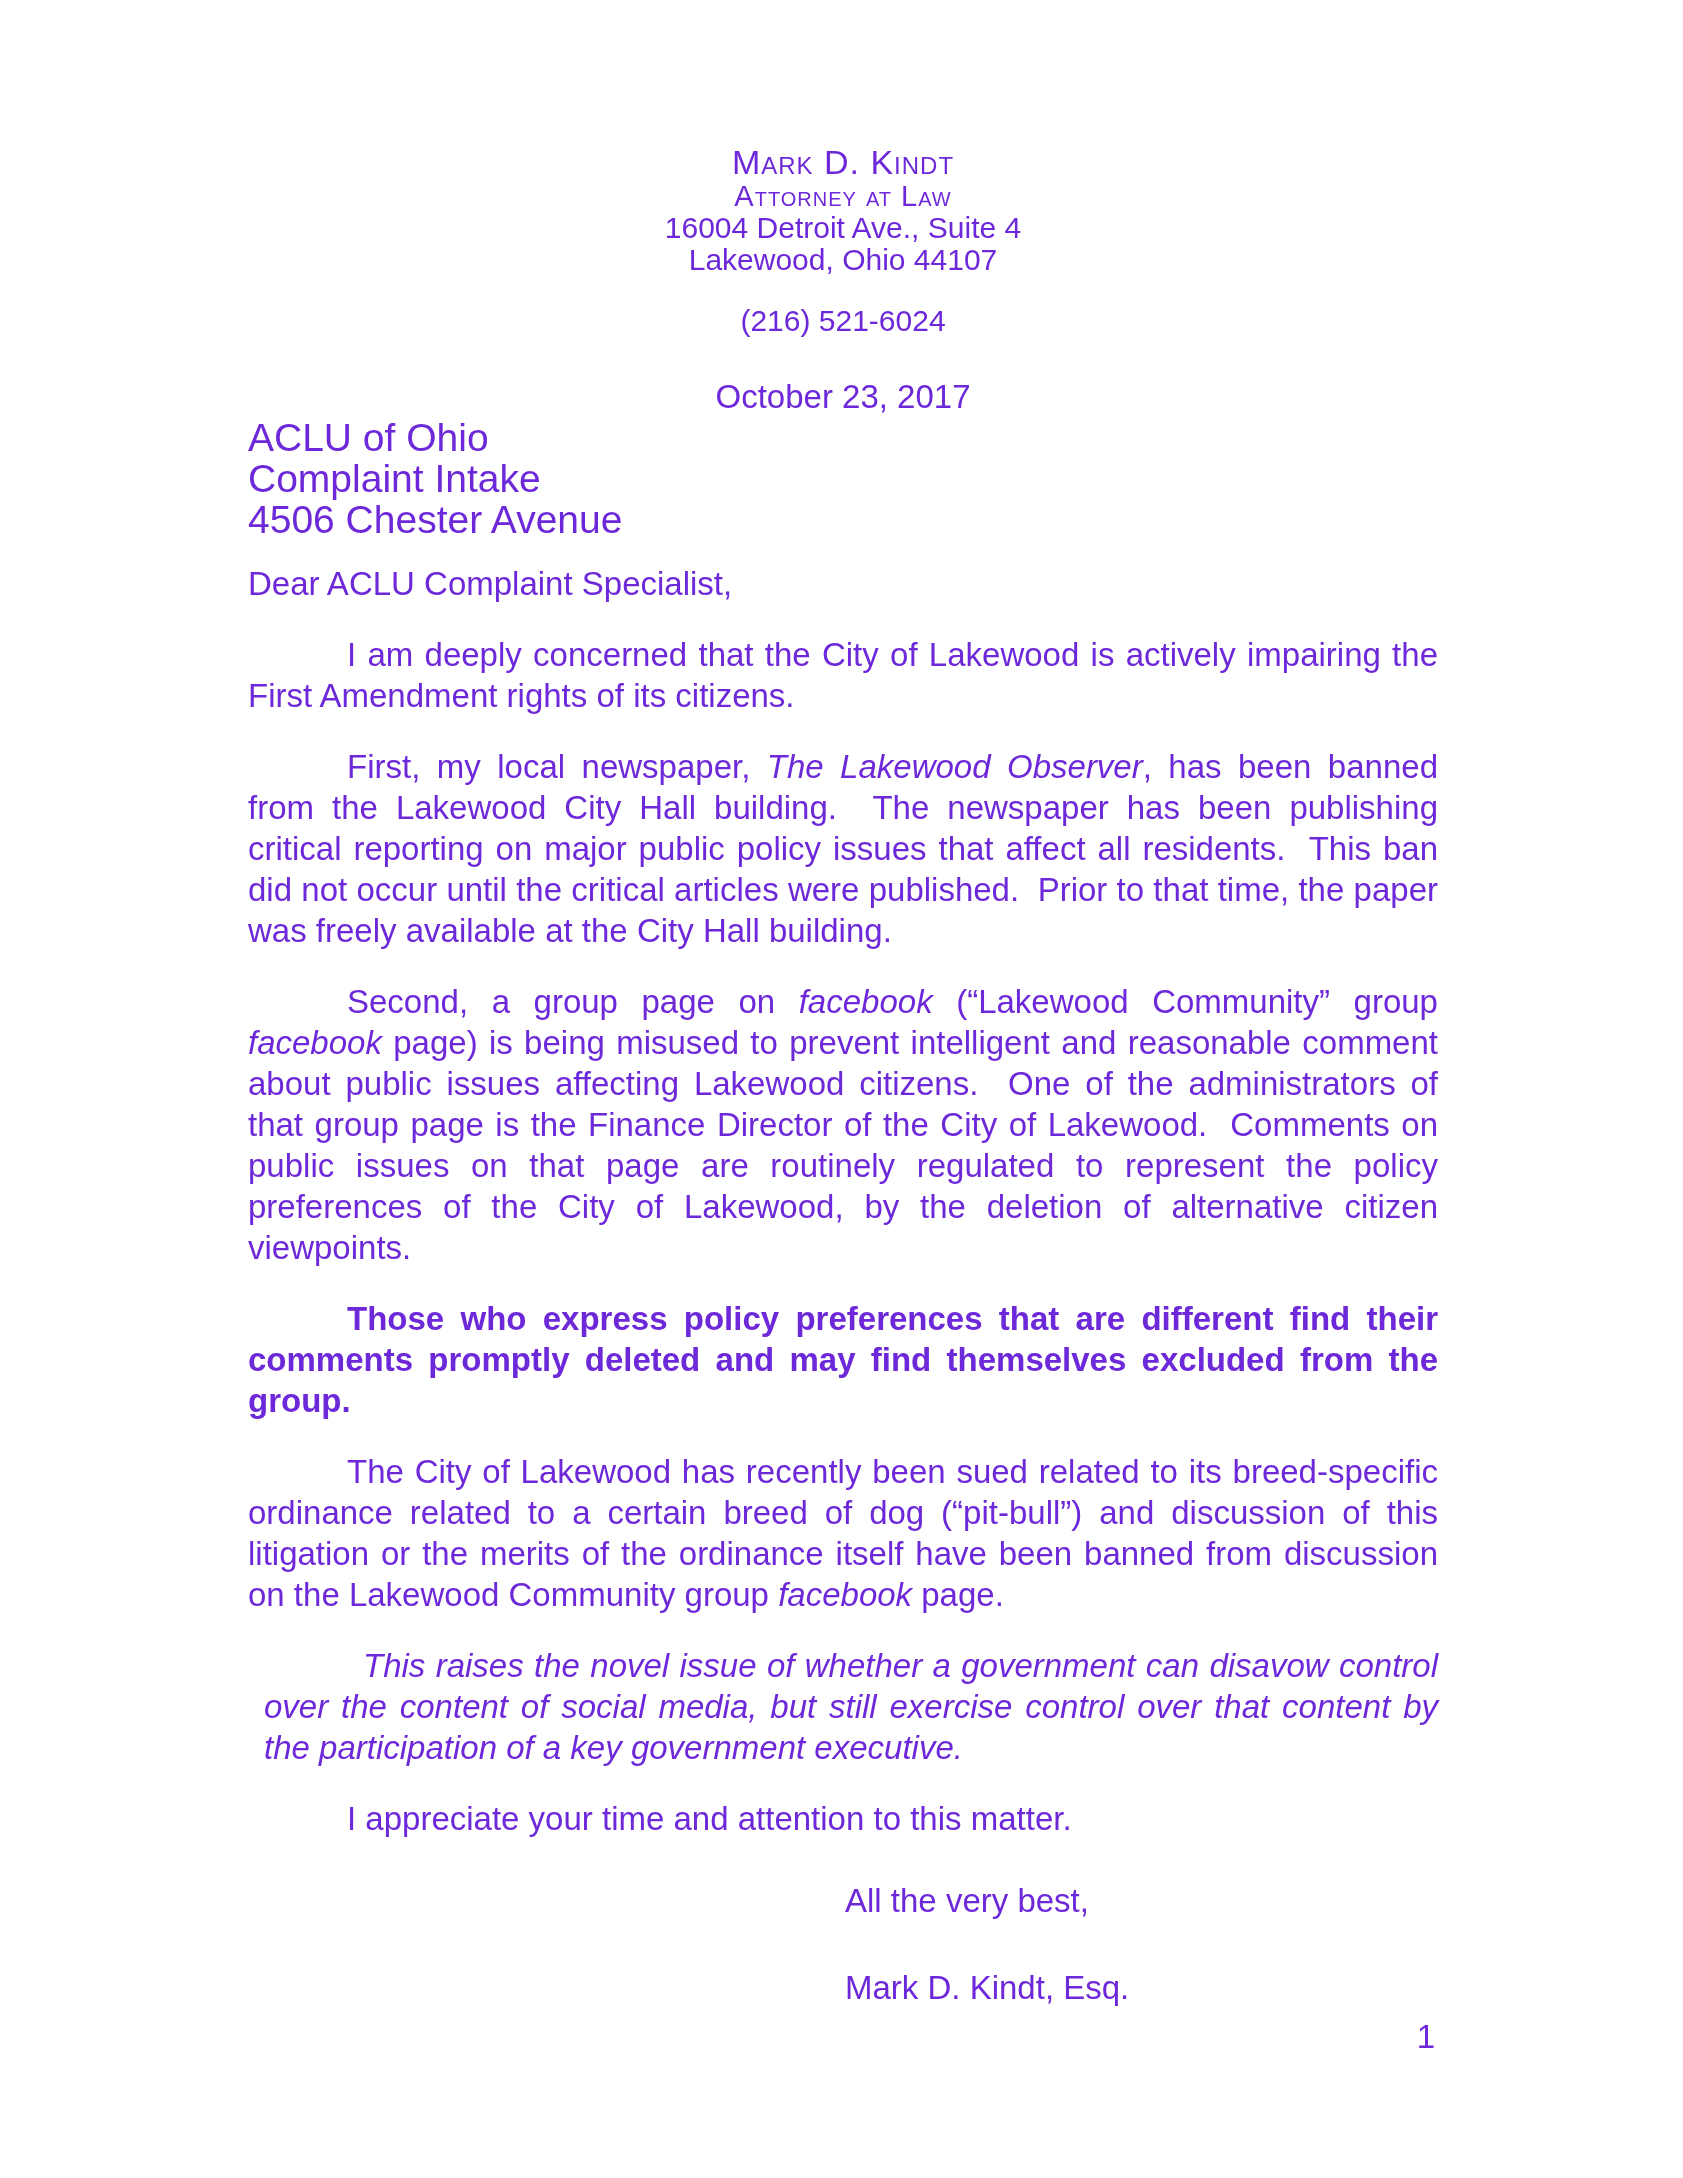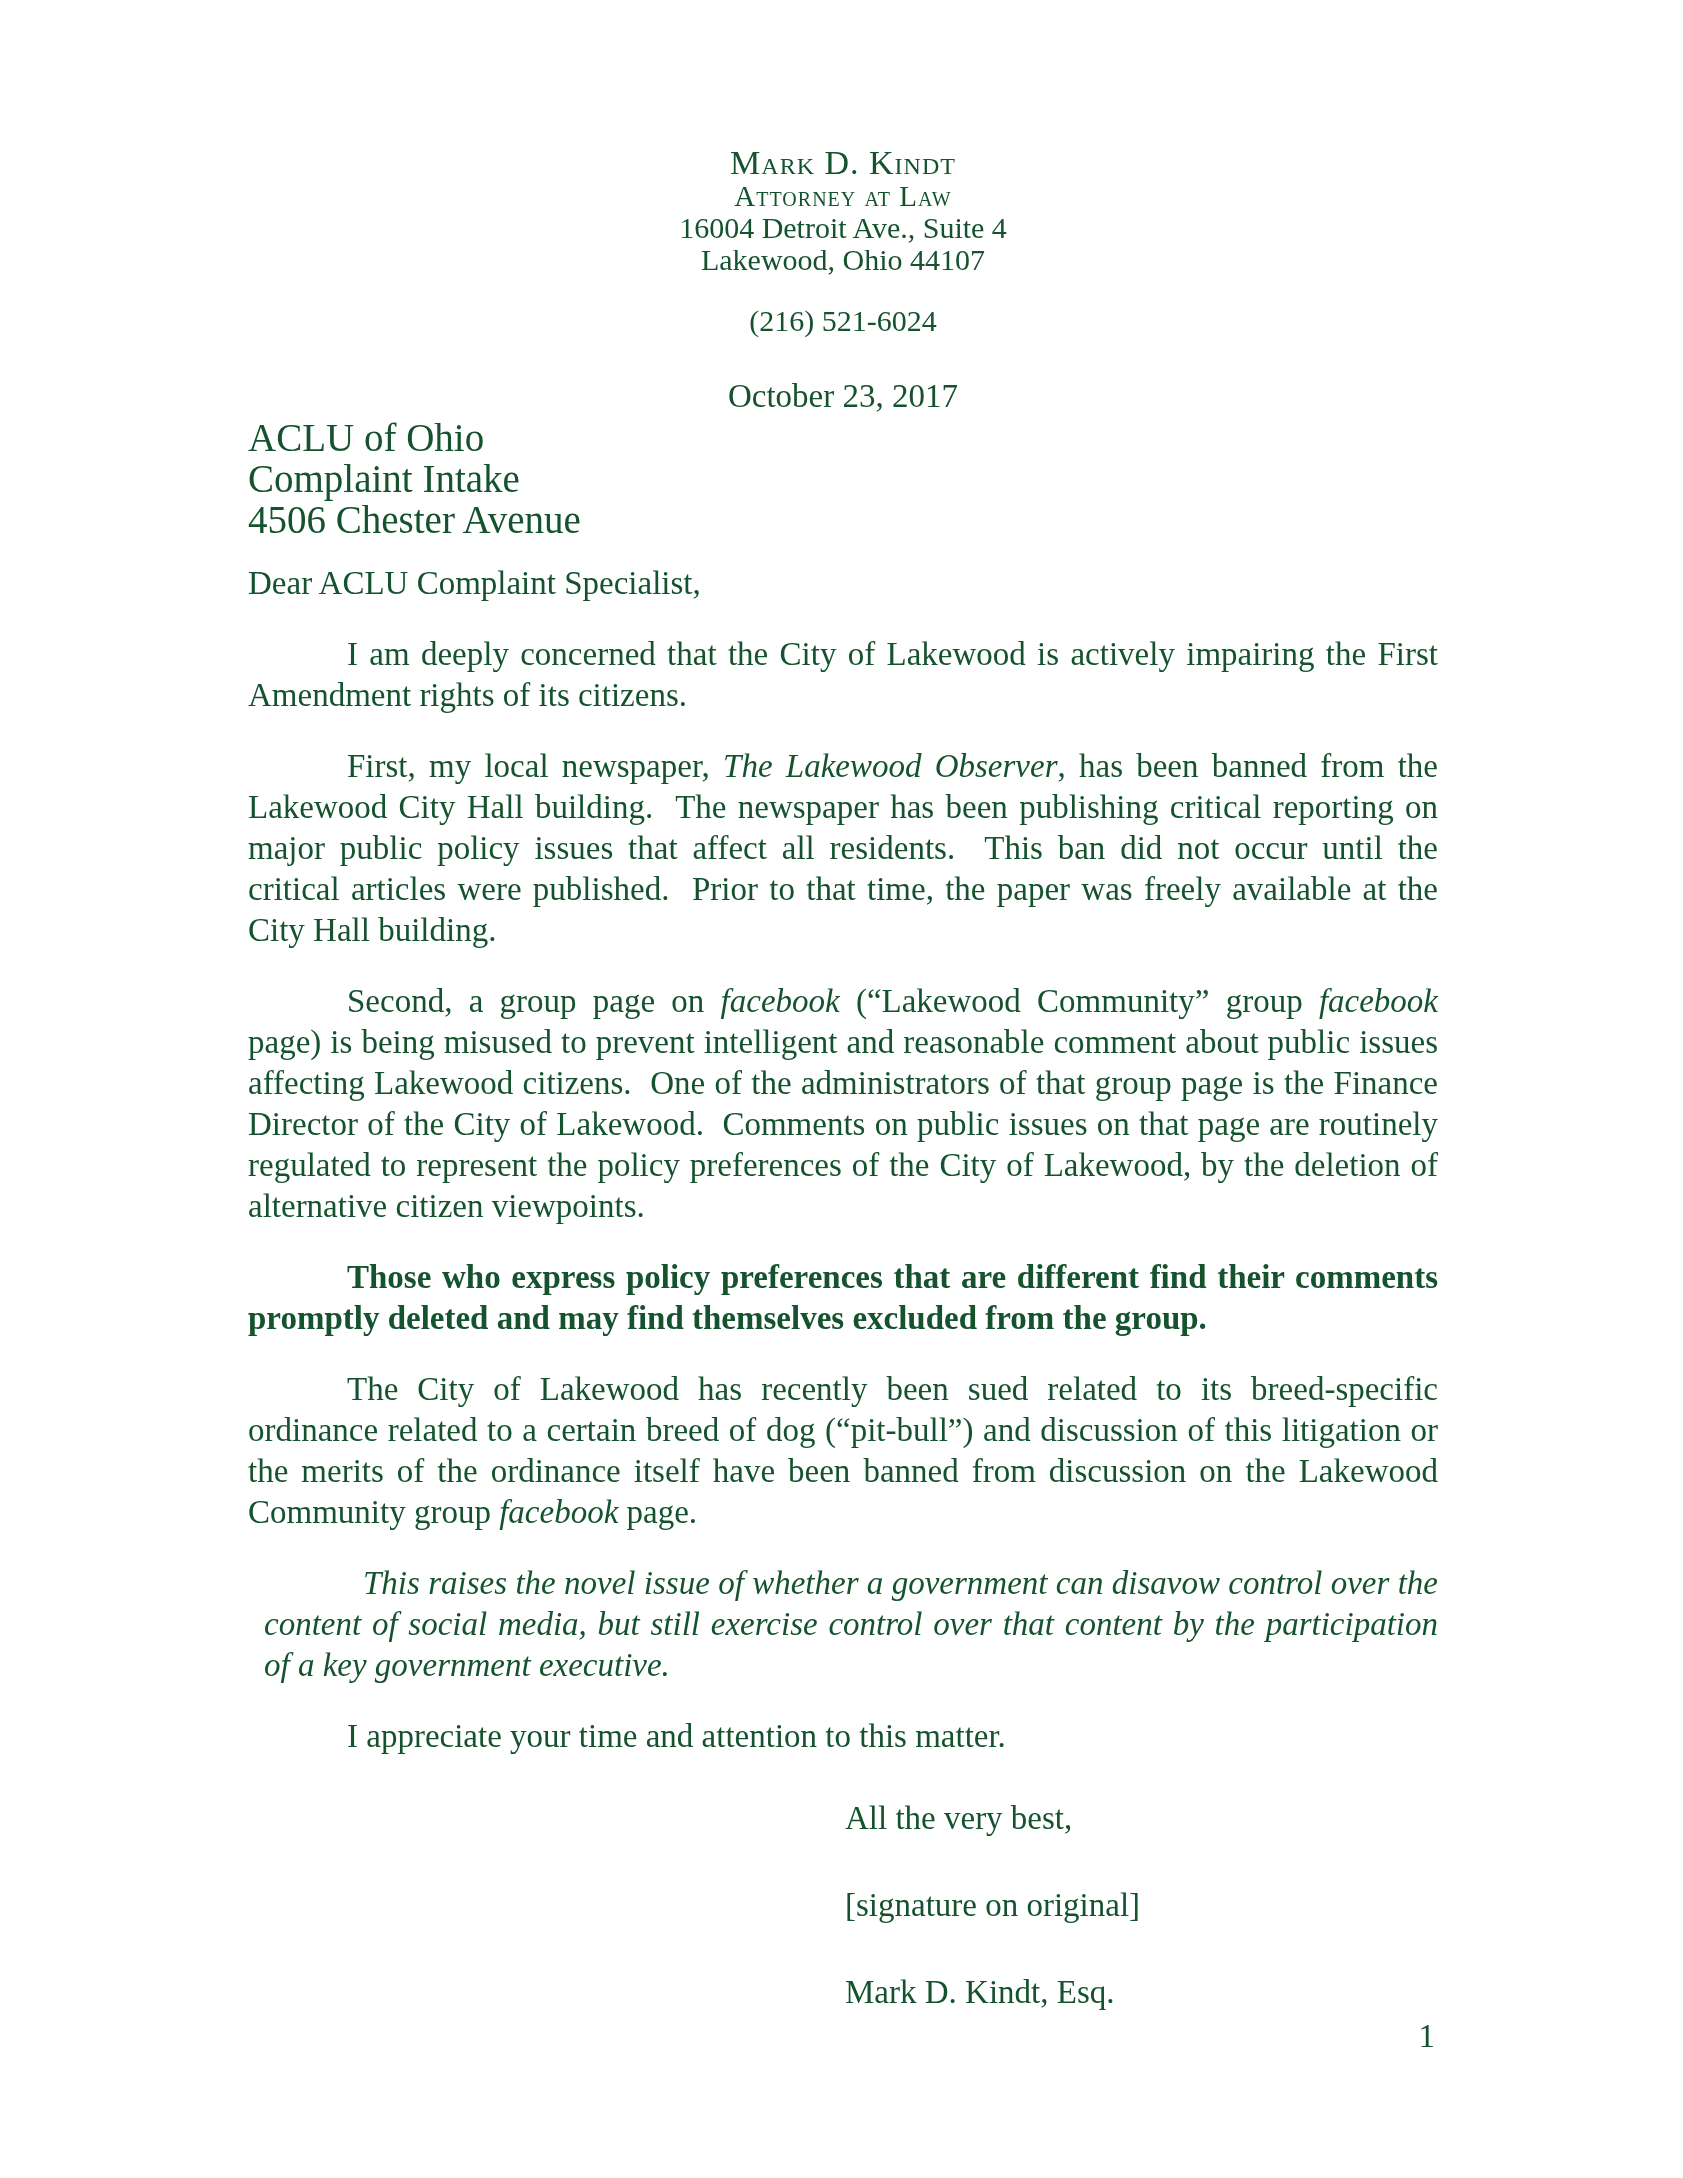--- a/index.html
+++ b/index.html
@@ -2,22 +2,22 @@
 <html><head>
 <meta charset="utf-8">
 <style>
   html, body { margin: 0; padding: 0; background: #e8e8e8; }
   .page {
     position: relative;
     width: 1683px;
     height: 2178px;
     margin: 0 auto;
     background: #ffffff;
-    color: #14532d;
-    font-family: Liberation Serif, serif;
+    color: #6d28d9;
+    font-family: Liberation Sans, sans-serif;
     padding: 0 245px 0 248px;
     box-sizing: border-box;
     overflow: hidden;
   }
 
   
   .letterhead { text-align: center; }
   .lh-name {
     margin-top: 144px;
     font-size: 34px;
@@ -108,20 +108,19 @@
       <p class="para"><span>First, my local newspaper, </span><em>The Lakewood Observer</em><span>, has been banned from the Lakewood City Hall building.  The newspaper has been publishing critical reporting on major public policy issues that affect all residents.  This ban did not occur until the critical articles were published.  Prior to that time, the paper was freely available at the City Hall building.</span></p>
       <p class="para"><span>Second, a group page on </span><em>facebook</em><span> (“Lakewood Community” group </span><em>facebook</em><span> page) is being misused to prevent intelligent and reasonable comment about public issues affecting Lakewood citizens.  One of the administrators of that group page is the Finance Director of the City of Lakewood.  Comments on public issues on that page are routinely regulated to represent the policy preferences of the City of Lakewood, by the deletion of alternative citizen viewpoints.</span></p>
       <p class="para bold"><span>Those who express policy preferences that are different find their comments promptly deleted and may find themselves excluded from the group.</span></p>
       <p class="para"><span>The City of Lakewood has recently been sued related to its breed-specific ordinance related to a certain breed of dog (“pit-bull”) and discussion of this litigation or the merits of the ordinance itself have been banned from discussion on the Lakewood Community group </span><em>facebook</em><span> page.</span></p>
       <p class="para italic"><span>This raises the novel issue of whether a government can disavow control over the content of social media, but still exercise control over that content by the participation of a key government executive.</span></p>
       <p class="para"><span>I appreciate your time and attention to this matter.</span></p>
     </div>
 
   <div class="closing">
     <div class="closing-line">All the very best,</div>
-    <div class="closing-line sig">[signature on original]</div>
     <div class="closing-line sig">Mark D. Kindt, Esq.</div>
   </div>
 
   <div class="page-number">1</div>
 
 </div>
 
 
 </body></html>

